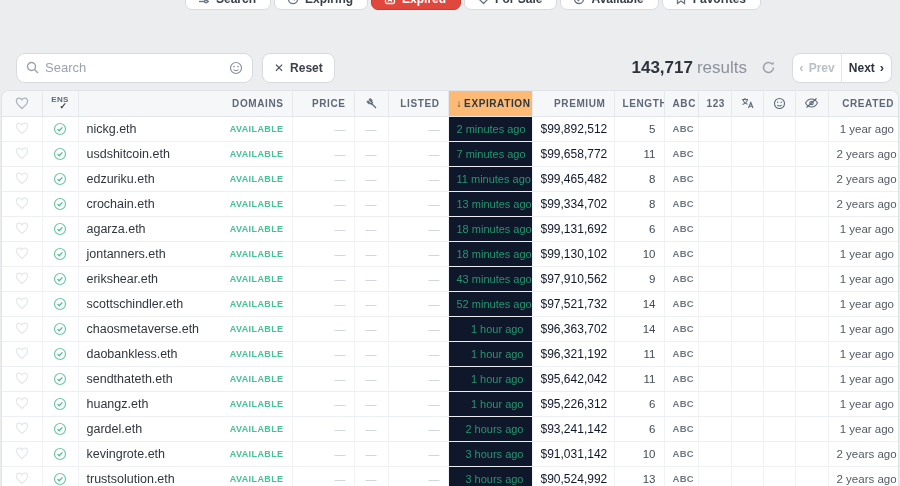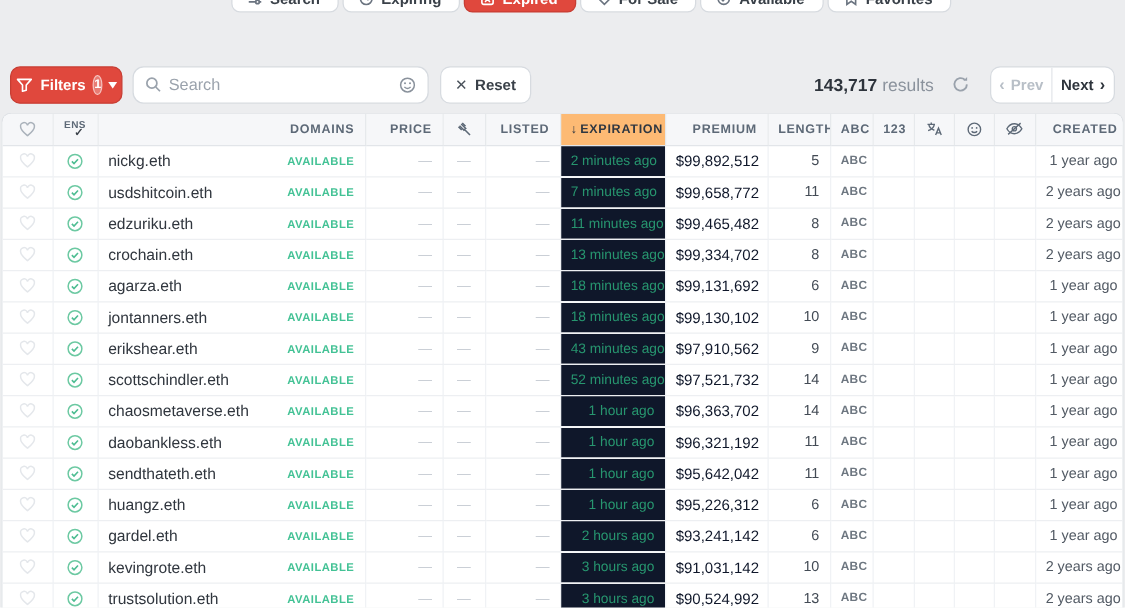--- a/index.html
+++ b/index.html
@@ -45,21 +45,21 @@
   }
   .searchbox input{
     flex:1;border:none;outline:none;font-size:13px;color:#30363e;background:transparent;
     font-family:"Liberation Sans",sans-serif;
   }
   .searchbox input::placeholder{color:#9aa2ac;}
   .btn-reset{margin-left:9px;}
   .btn-export{margin-left:10px;}
   .xmark{font-size:12px;font-weight:400;color:#4a525b;}
   .spacer{flex:1;}
-  .results{font-size:14px;color:#8a929c;margin-right:14px;}
+  .results{font-size:17px;color:#8a929c;margin-right:14px;}
   .results b{color:#2e343c;font-weight:700;margin-right:4px;}
   .refresh{color:#9aa2ac;margin-right:16px;cursor:pointer;}
   .pager{display:flex;height:30px;background:#fff;border:1px solid #d7dbe0;border-radius:8px;overflow:hidden;}
   .pager .pbtn{
     width:49px;display:flex;align-items:center;justify-content:center;gap:5px;
     font-size:12px;font-weight:700;cursor:pointer;
   }
   .pbtn.prev{color:#b8bfc7;border-right:1px solid #e3e6ea;}
   .pbtn.next{color:#2e343c;}
   .parrow{font-size:13px;line-height:1;}
@@ -151,30 +151,20 @@
     <span class="ticon">
       <svg width="12" height="12" viewBox="0 0 12 12">
           <path d="M2.5 1.5h7v9L6 8 2.5 10.5z" stroke="currentColor" stroke-width="1.3" fill="none"></path>
         </svg>
     </span>
     <span>Favorites</span>
   </div>
 </div>
 
 <div class="toolbar">
-  <div class="btn btn-filters">
-    <span>
-      <svg width="13" height="12" viewBox="0 0 13 12">
-          <path d="M1 1.5h11L8 6v4.2L5 11V6z" stroke="#fff" stroke-width="1.3" fill="none" stroke-linejoin="round"></path>
-        </svg>
-    </span>
-    <span>Filters</span>
-    <span class="filters-badge">1</span>
-    <span class="chev">▾</span>
-  </div>
 
   <div class="searchbox">
     <span>
       <svg width="13" height="13" viewBox="0 0 13 13">
           <circle cx="5.5" cy="5.5" r="4" stroke="#9aa2ac" stroke-width="1.4" fill="none"></circle>
           <line x1="8.6" y1="8.6" x2="12" y2="12" stroke="#9aa2ac" stroke-width="1.4"></line>
         </svg>
     </span>
     <input type="text" placeholder="Search" style="">
     <span>

